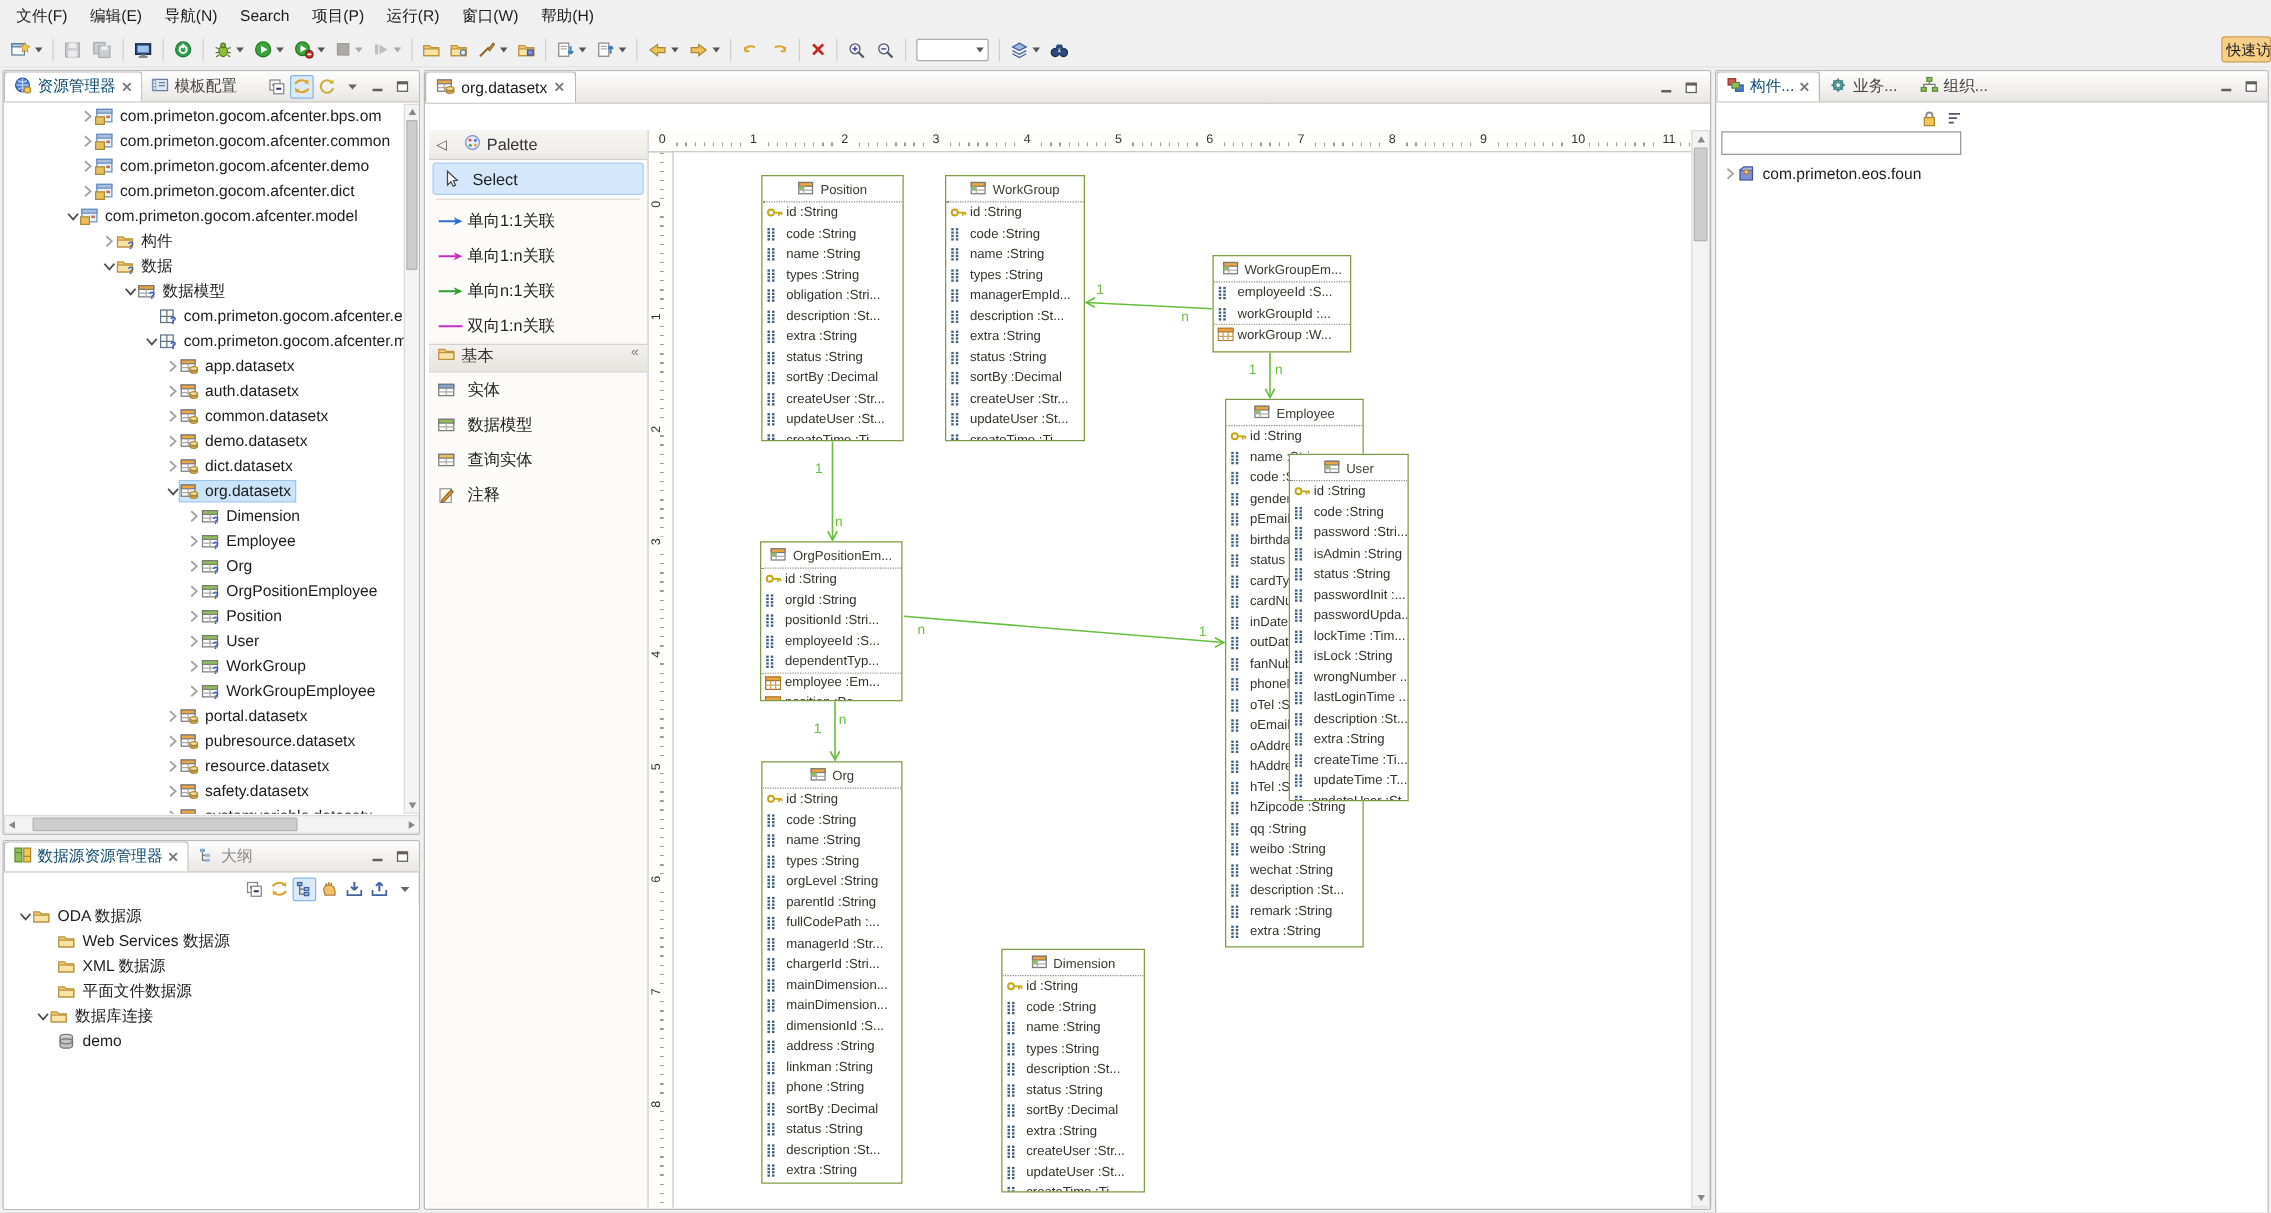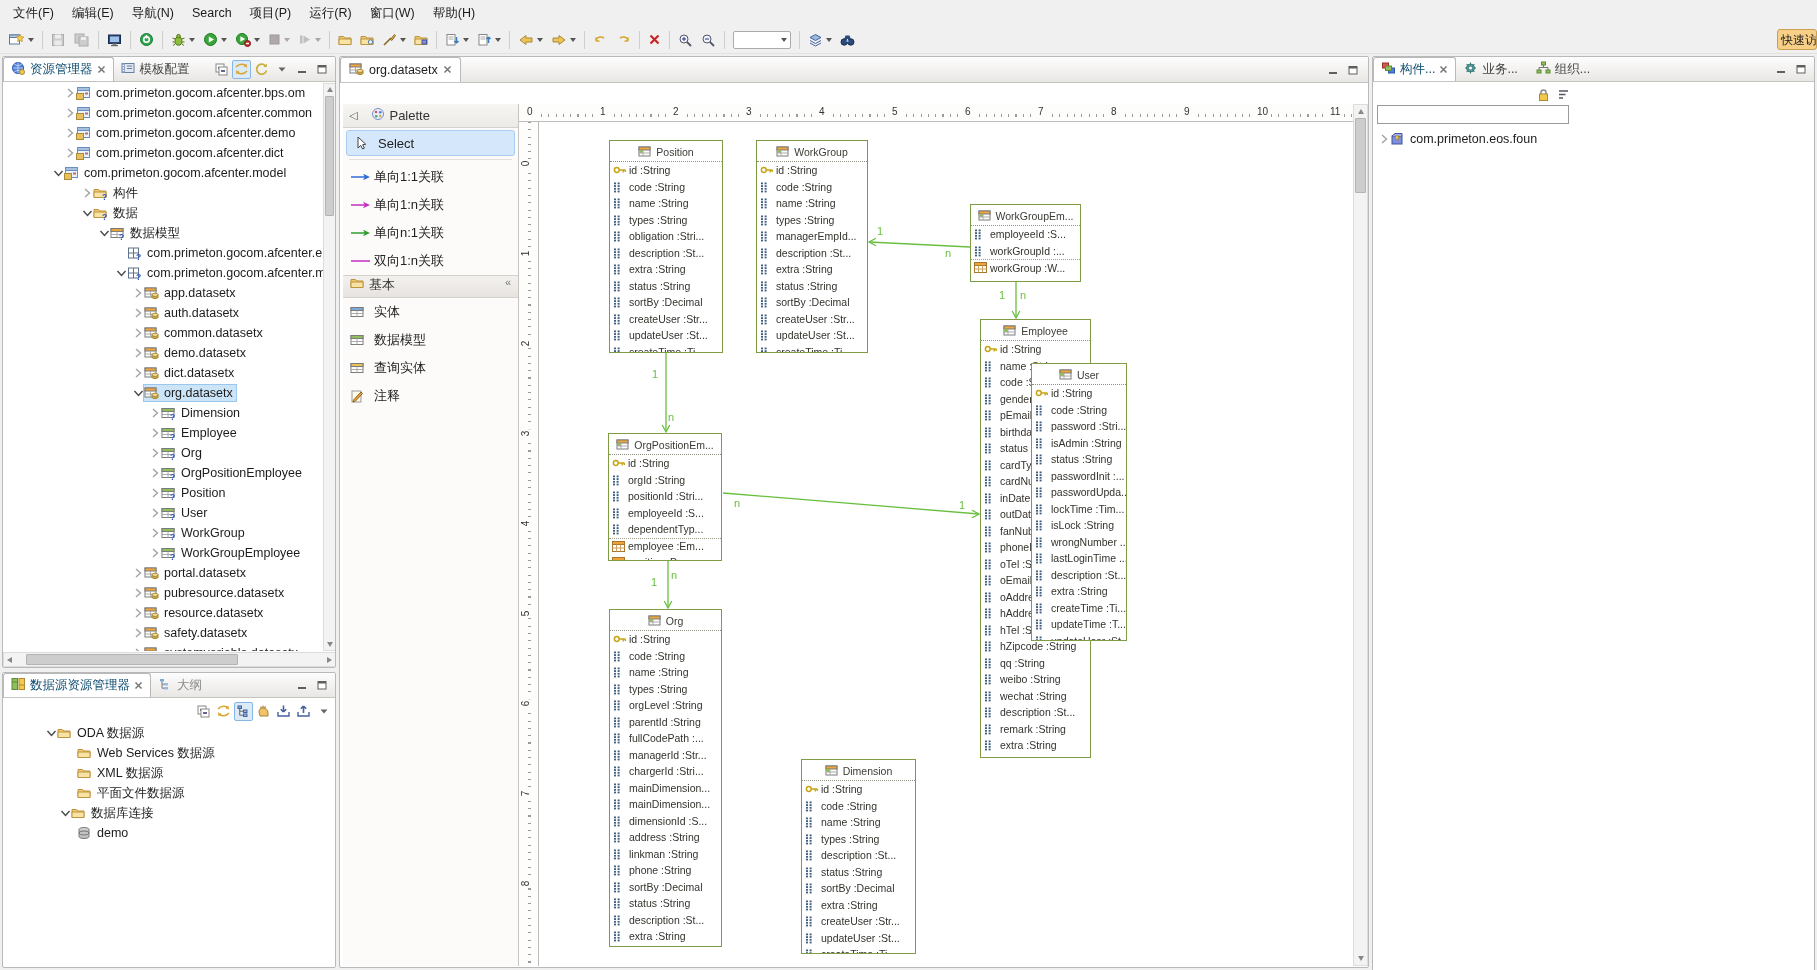--- a/index.html
+++ b/index.html
@@ -1035,21 +1035,21 @@
             <path d="M2 8 L2 12 L13 12 L13 8" stroke="#44629e" stroke-width="1.4" fill="none"></path>
             <path d="M7.5 9 L7.5 2 M7.5 2 L4.8 4.7 M7.5 2 L10.2 4.7" stroke="#44629e" stroke-width="1.6" fill="none"></path>
           </svg>
         </span>
         <span class="mini">
           <svg width="10" height="10" viewBox="0 0 10 10" xmlns="http://www.w3.org/2000/svg">
             <path d="M1.5 3.5 L8.5 3.5 L5 7.5 Z" fill="#666"></path>
           </svg>
         </span>
       </div>
-    <div class="tree" id="dsTree" style="left:0;top:50px;width:334px;height:246px;margin-left:31px;">
+    <div class="tree" id="dsTree" style="left:0;top:50px;width:334px;height:246px;">
         <div class="trow" style="padding-left:10px">
           <span class="texp">
             <svg width="12" height="12" viewBox="0 0 12 12" xmlns="http://www.w3.org/2000/svg">
               <path d="M2.5 4 L6.5 8.5 L10.5 4" stroke="#4a4a4a" stroke-width="1.4" fill="none"></path>
             </svg>
           </span>
           <span class="tlab-box">
             <span class="tico">
               <svg width="14" height="14" viewBox="0 0 14 14" xmlns="http://www.w3.org/2000/svg">
                 <path d="M1 3.5 L5.5 3.5 L7 5 L13 5 L13 11.5 L1 11.5 Z" fill="#f0c96c" stroke="#bd9440"></path>

